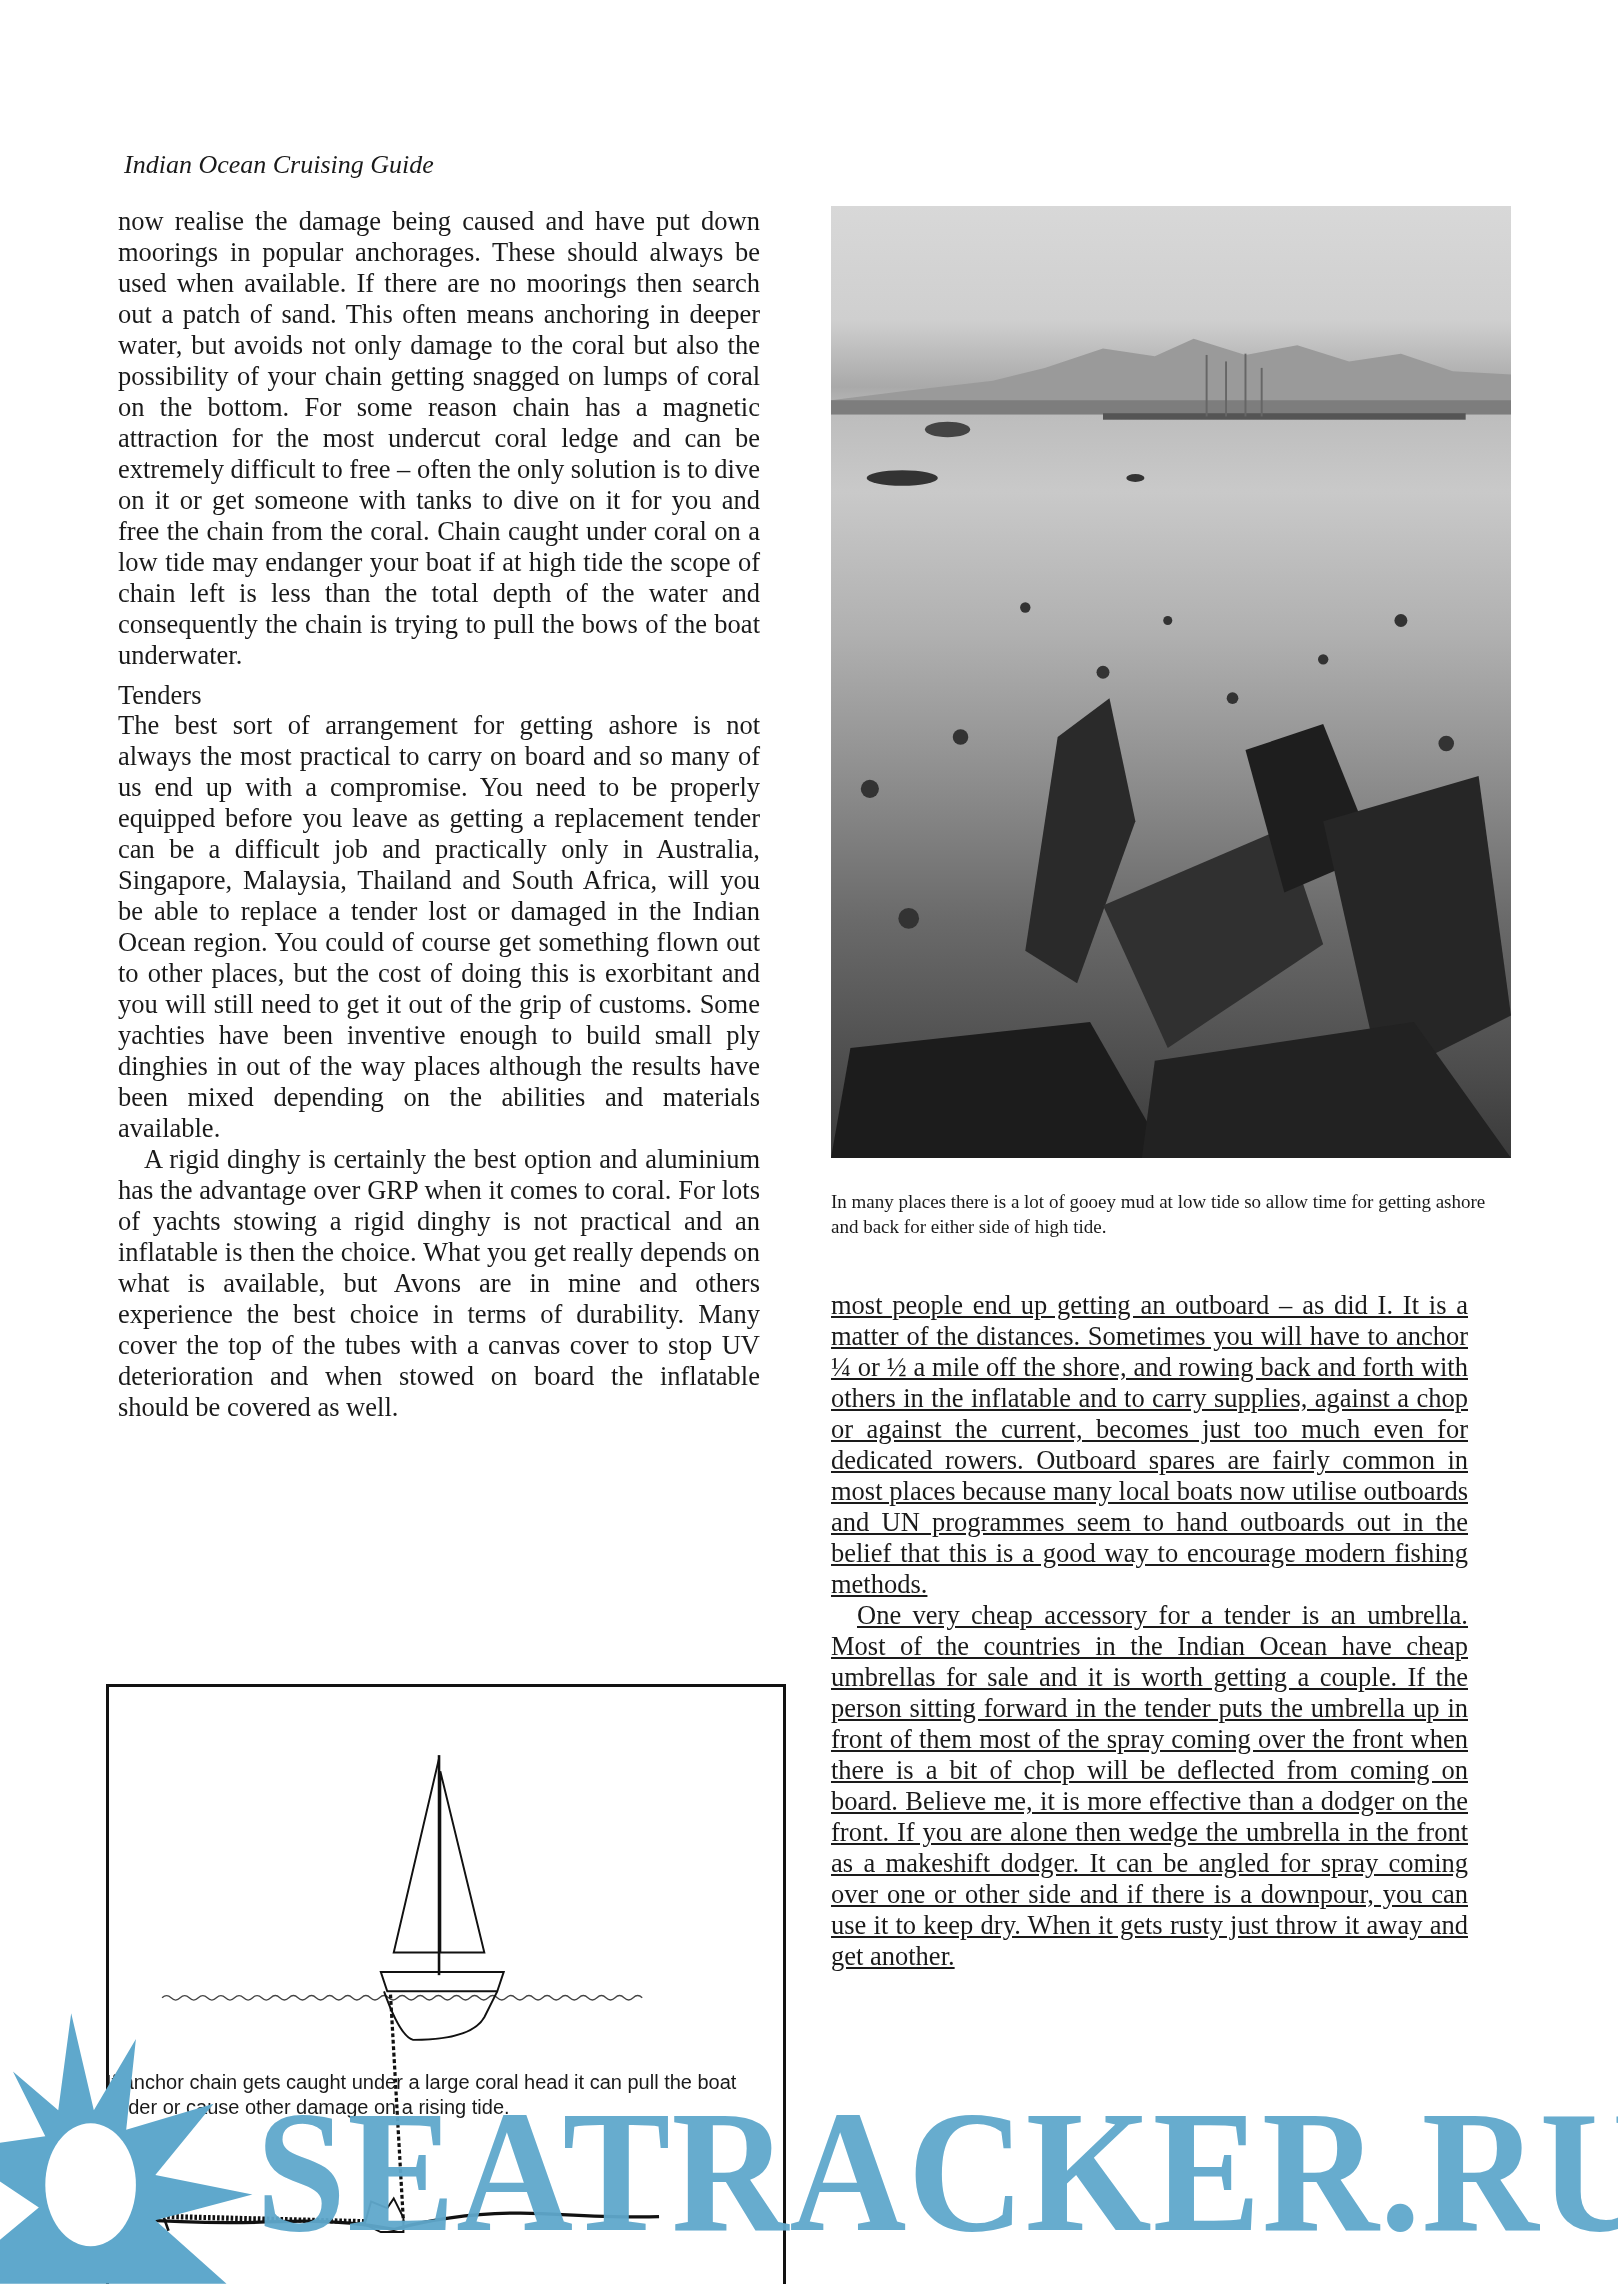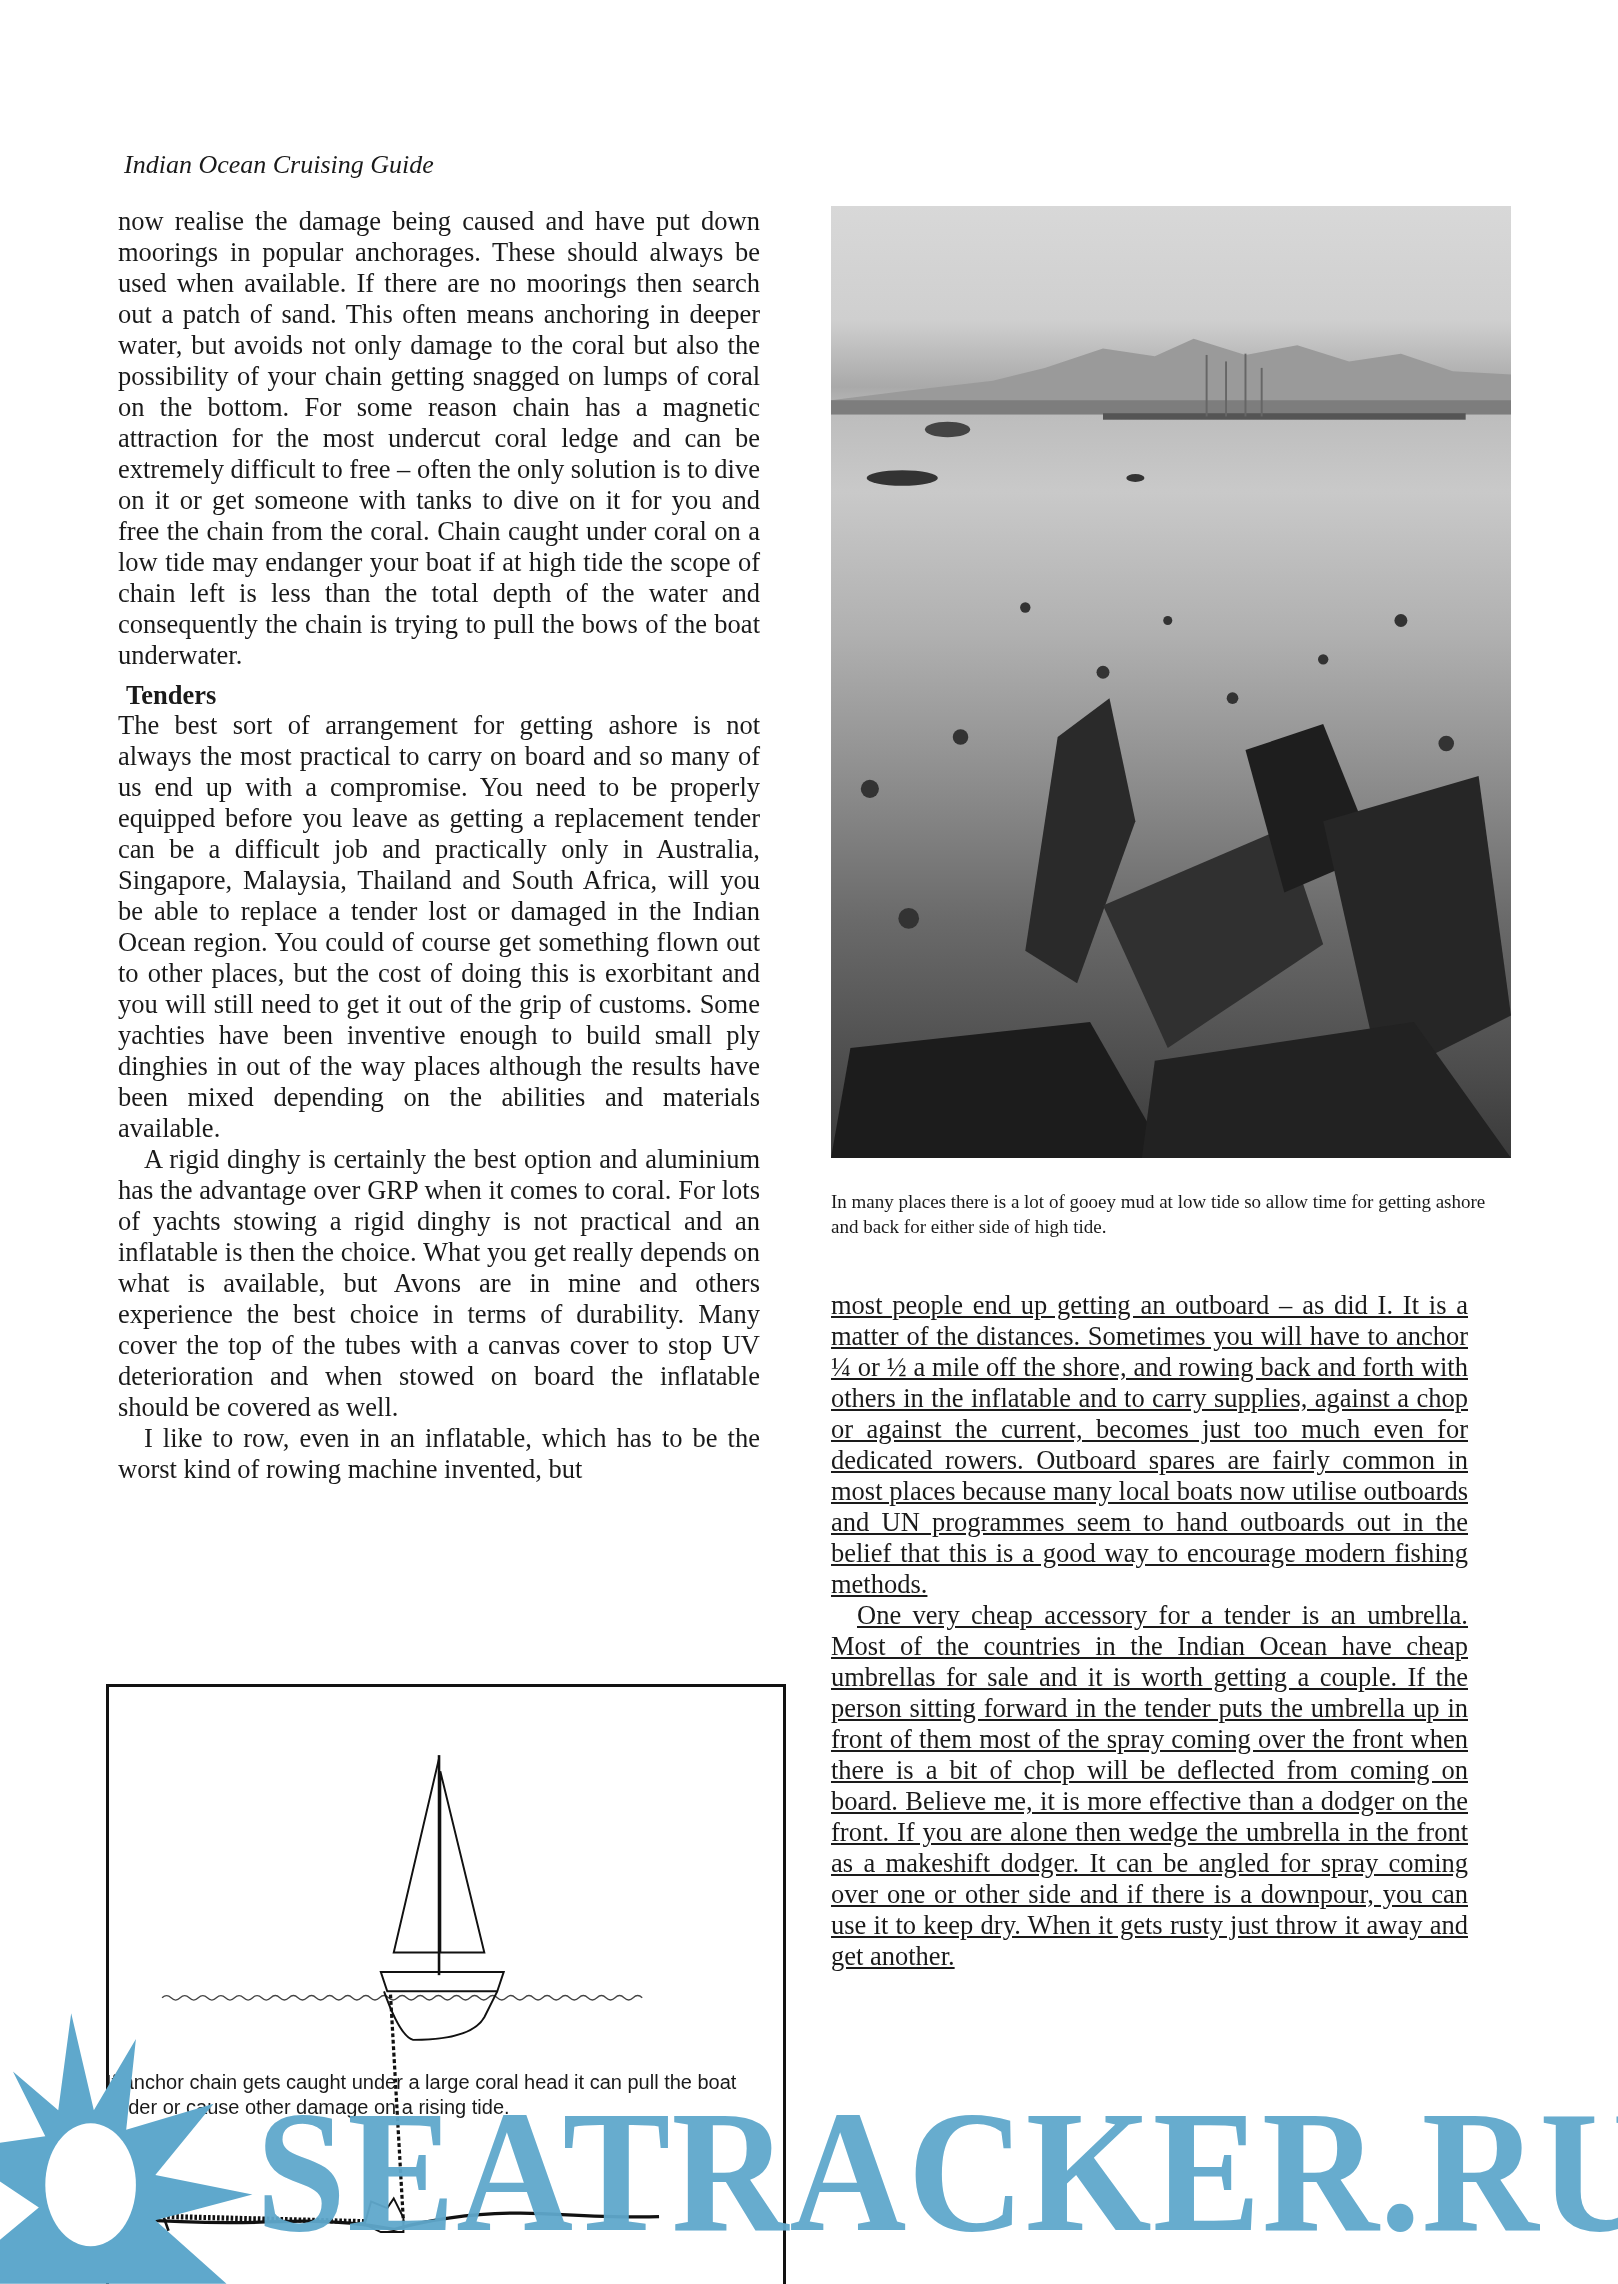--- a/index.html
+++ b/index.html
@@ -6,21 +6,21 @@
   body { width: 1618px; height: 2284px; position: relative; overflow: hidden;
          font-family: "Liberation Serif", "DejaVu Serif", serif; color: #1a1a1a; }
   .running-head { position: absolute; left: 124px; top: 150px; font-style: italic;
          font-size: 26px; letter-spacing: 0px; }
   .col { position: absolute; font-size: 26.5px; line-height: 31px; text-align: justify;
          hyphens: none; }
   .col p { margin: 0; }
   .col p.indent { text-indent: 26px; }
   .col-left { left: 118px; top: 206px; width: 642px; }
   .col-right-bottom { left: 831px; top: 1290px; width: 637px; text-decoration: underline; }
-  h2.subhead { font-size: 26.5px; font-weight: bold; margin: 9px 0 0 8px; line-height: 30px; }
+  h2.subhead { font-size: 26.5px; font-weight: normal; margin: 9px 0 0 0; line-height: 30px; }
   .photo { position: absolute; left: 831px; top: 206px; width: 680px; height: 952px;
            background: linear-gradient(180deg, #d8d8d8 0%, #cfcfcf 12%, #a9a9a9 19%, #bdbdbd 22%, #c9c9c9 30%, #b0b0b0 45%, #8e8e8e 60%, #6a6a6a 75%, #4e4e4e 90%, #3a3a3a 100%);
            overflow: hidden; }
   .caption-photo { position: absolute; left: 831px; top: 1190px; width: 680px;
            font-size: 19px; line-height: 24.6px; }
   .diagram-box { position: absolute; left: 106px; top: 1684px; width: 680px; height: 647px;
            border: 3.2px solid #111; border-bottom-width: 6.5px; box-sizing: border-box; height: 653px; }
   .diagram-box svg { position: absolute; left: 0; top: 0; }
   .caption-diagram { position: absolute; left: 106px; top: 2070px; width: 680px;
            font-family: "Liberation Sans", "DejaVu Sans", sans-serif; font-size: 20px; line-height: 25px;
@@ -34,21 +34,20 @@
 </head>
 <body>
 
 <div class="running-head">Indian Ocean Cruising Guide</div>
 
 <div class="col col-left">
   <p>now realise the damage being caused and have put down moorings in popular anchorages. These should always be used when available. If there are no moorings then search out a patch of sand. This often means anchoring in deeper water, but avoids not only damage to the coral but also the possibility of your chain getting snagged on lumps of coral on the bottom. For some reason chain has a magnetic attraction for the most undercut coral ledge and can be extremely difficult to free – often the only solution is to dive on it or get someone with tanks to dive on it for you and free the chain from the coral. Chain caught under coral on a low tide may endanger your boat if at high tide the scope of chain left is less than the total depth of the water and consequently the chain is trying to pull the bows of the boat underwater.</p>
   <h2 class="subhead">Tenders</h2>
   <p>The best sort of arrangement for getting ashore is not always the most practical to carry on board and so many of us end up with a compromise. You need to be properly equipped before you leave as getting a replacement tender can be a difficult job and practically only in Australia, Singapore, Malaysia, Thailand and South Africa, will you be able to replace a tender lost or damaged in the Indian Ocean region. You could of course get something flown out to other places, but the cost of doing this is exorbitant and you will still need to get it out of the grip of customs. Some yachties have been inventive enough to build small ply dinghies in out of the way places although the results have been mixed depending on the abilities and materials available.</p>
   <p class="indent">A rigid dinghy is certainly the best option and aluminium has the advantage over GRP when it comes to coral. For lots of yachts stowing a rigid dinghy is not practical and an inflatable is then the choice. What you get really depends on what is available, but Avons are in mine and others experience the best choice in terms of durability. Many cover the top of the tubes with a canvas cover to stop UV deterioration and when stowed on board the inflatable should be covered as well.</p>
-  <p class="indent">I like to row, even in an inflatable, which has to be the worst kind of rowing machine invented, but</p>
 </div>
 
 <div class="photo">
   <svg width="680" height="952" viewBox="0 0 1050 1470">
 
     <path d="M0 300 L120 285 L250 270 L330 250 L420 220 L500 232 L560 205 L640 230 L720 215 L800 240 L880 228 L960 255 L1050 260 L1050 310 L0 310 Z" fill="#9a9a9a"></path>
 
     <rect x="0" y="300" width="1050" height="22" fill="#7d7d7d"></rect>
 
     <rect x="420" y="320" width="560" height="10" fill="#555"></rect>

